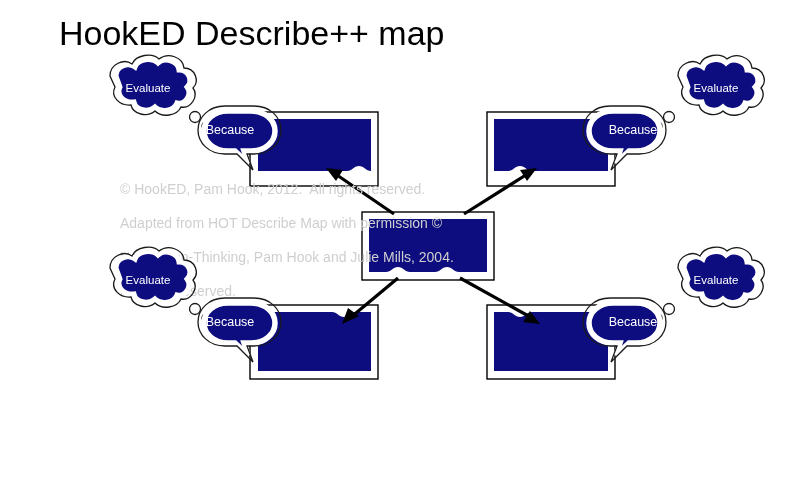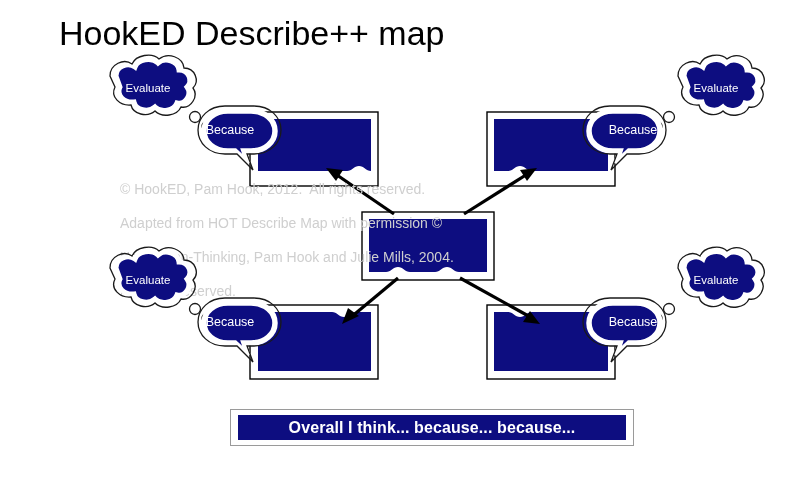--- a/index.html
+++ b/index.html
@@ -273,19 +273,14 @@
         <path class="bub-ol" d="M607,298 H578 C562,298 551,309 551,322
                  C551,335 562,346 578,346
                  H585 L579,362 L595,346
                  H607 C623,346 634,335 634,322
                  C634,309 623,298 607,298 Z"></path>
         <text class="lbl lbl-bc" x="601" y="322">Because</text>
       </g>
     </g>
   </svg>
 
-  <div id="banner">
-    <div id="banner-inner">
-      <span id="banner-text">Overall I think... because... because...</span>
-    </div>
-  </div>
 
 </div>
 
 </body></html>

